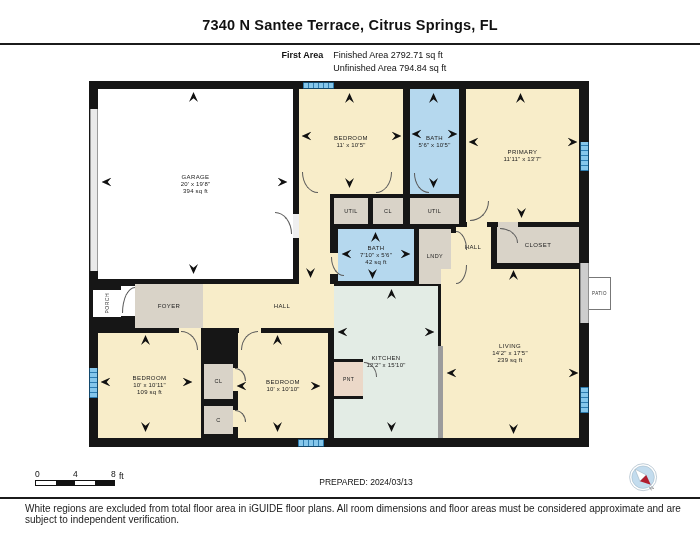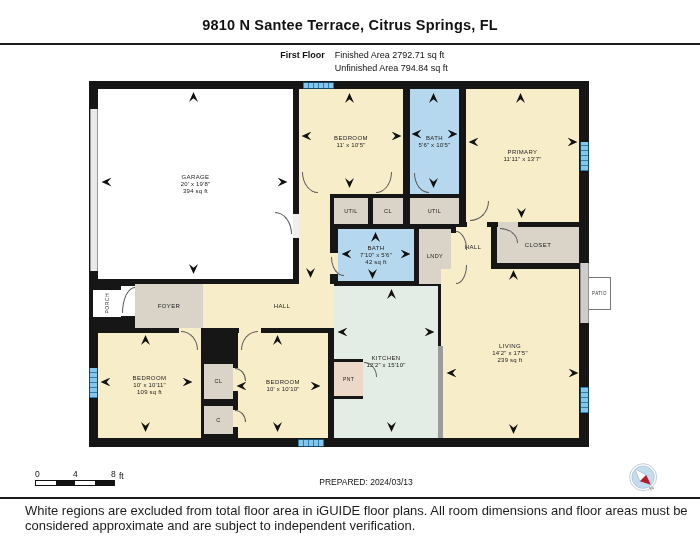--- a/index.html
+++ b/index.html
@@ -59,31 +59,31 @@
   .scalebar{position:absolute;left:35px;top:469px;width:110px;font-size:8.5px}
   .scalebar .nums{position:relative;height:10px}
   .scalebar .nums span{position:absolute;top:0}
   .bar{position:relative;margin-top:1px;width:80px;height:6px;border:1px solid #111;display:flex}
   .bar i{flex:1;display:block}
   .bar i:nth-child(1),.bar i:nth-child(3){background:#fff}
   .bar i:nth-child(2),.bar i:nth-child(4){background:#111}
   .ftunit{position:absolute;left:84px;top:2px}
   .prepared{position:absolute;top:477px;left:0;right:0;text-align:center;transform:translateX(16px);font-size:8.5px}
   .compass{position:absolute;left:626px;top:461px;width:36px;height:36px}
-  .disclaimer{position:absolute;left:25px;top:503px;font-size:13px;color:#1c1c1c}
+  .disclaimer{position:absolute;left:25px;top:503px;font-size:10px;color:#1c1c1c}
 </style>
 </head>
 <body>
 
 <div class="canvas">
 
-  <div class="title">9810 N Santee Terrace, Citrus Springs, FL</div>
+  <div class="title">7340 N Santee Terrace, Citrus Springs, FL</div>
   <div class="hline" style="top:43px;height:2px"></div>
   <div class="subhdr">
-    <div class="fl">First Floor</div>
+    <div class="fl">First Area</div>
     <div class="areas">
       <div>Finished Area 2792.71 sq ft</div>
       <div>Unfinished Area 794.84 sq ft</div>
     </div>
   </div>
 
   <div class="plan">
 
     <div class="room white" style="left:9px;top:8px;width:195px;height:190px">
       <div class="rlab">

